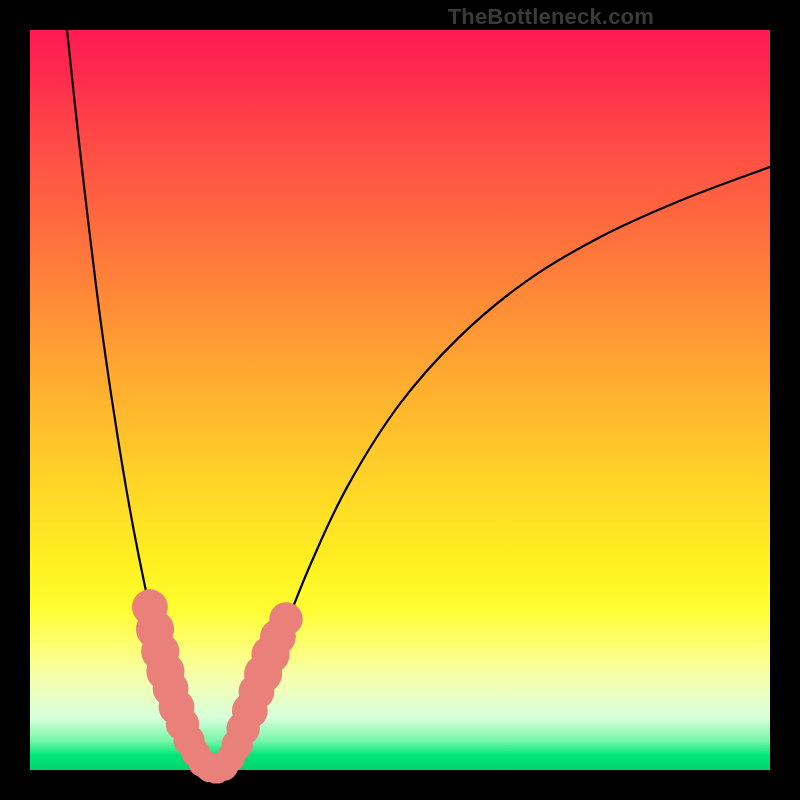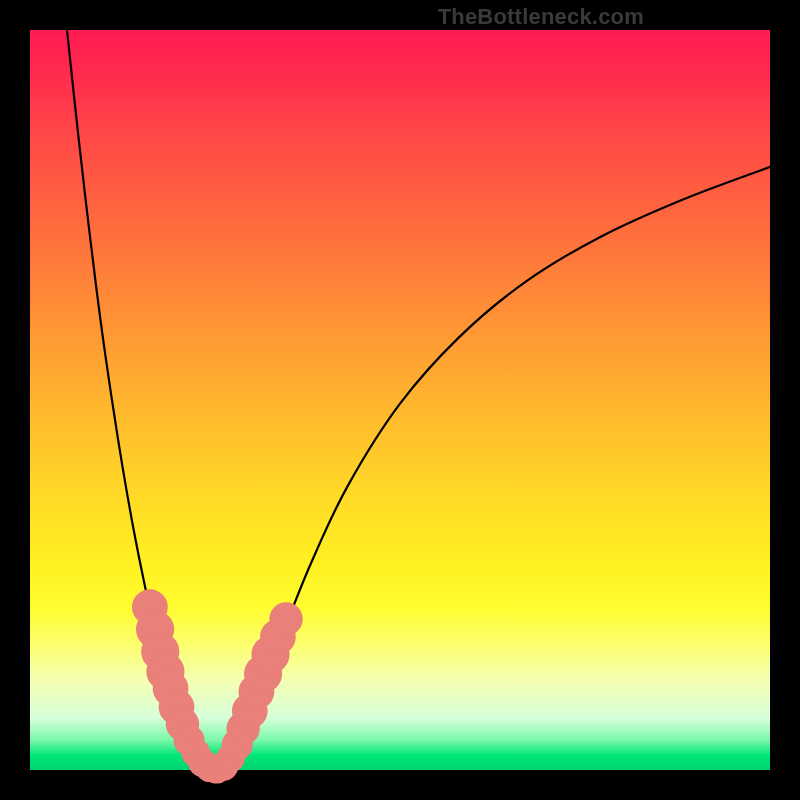--- a/index.html
+++ b/index.html
@@ -11,20 +11,21 @@
     background: #000;
     font-family: Arial, Helvetica, sans-serif;
   }
   .frame {
     position: absolute;
     left: 0;
     top: 0;
     width: 654px;
     height: 800px;
     background: #000;
+    padding-left: 10px;
   }
   .plot {
     position: absolute;
     left: 30px;
     top: 30px;
     width: 740px;
     height: 740px;
     
     background: linear-gradient(to bottom,
       #ff1a52 0%,

